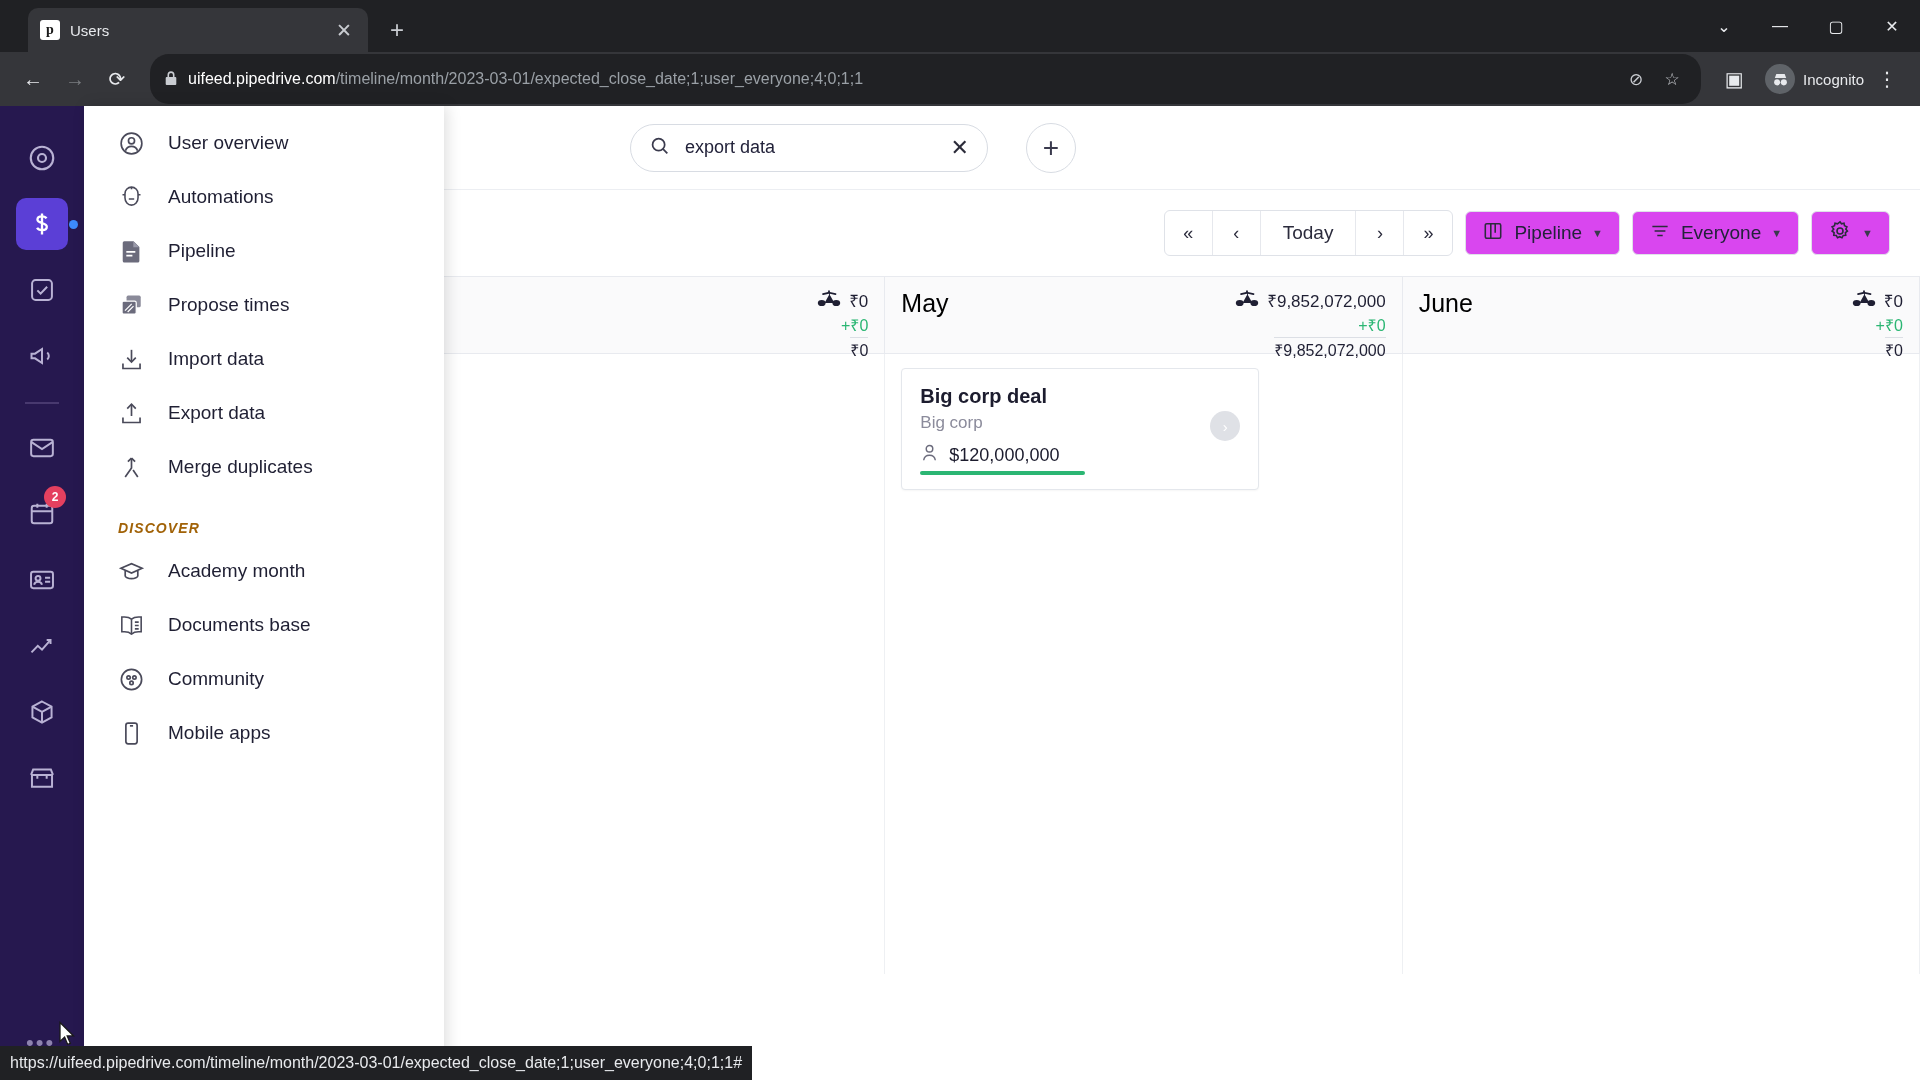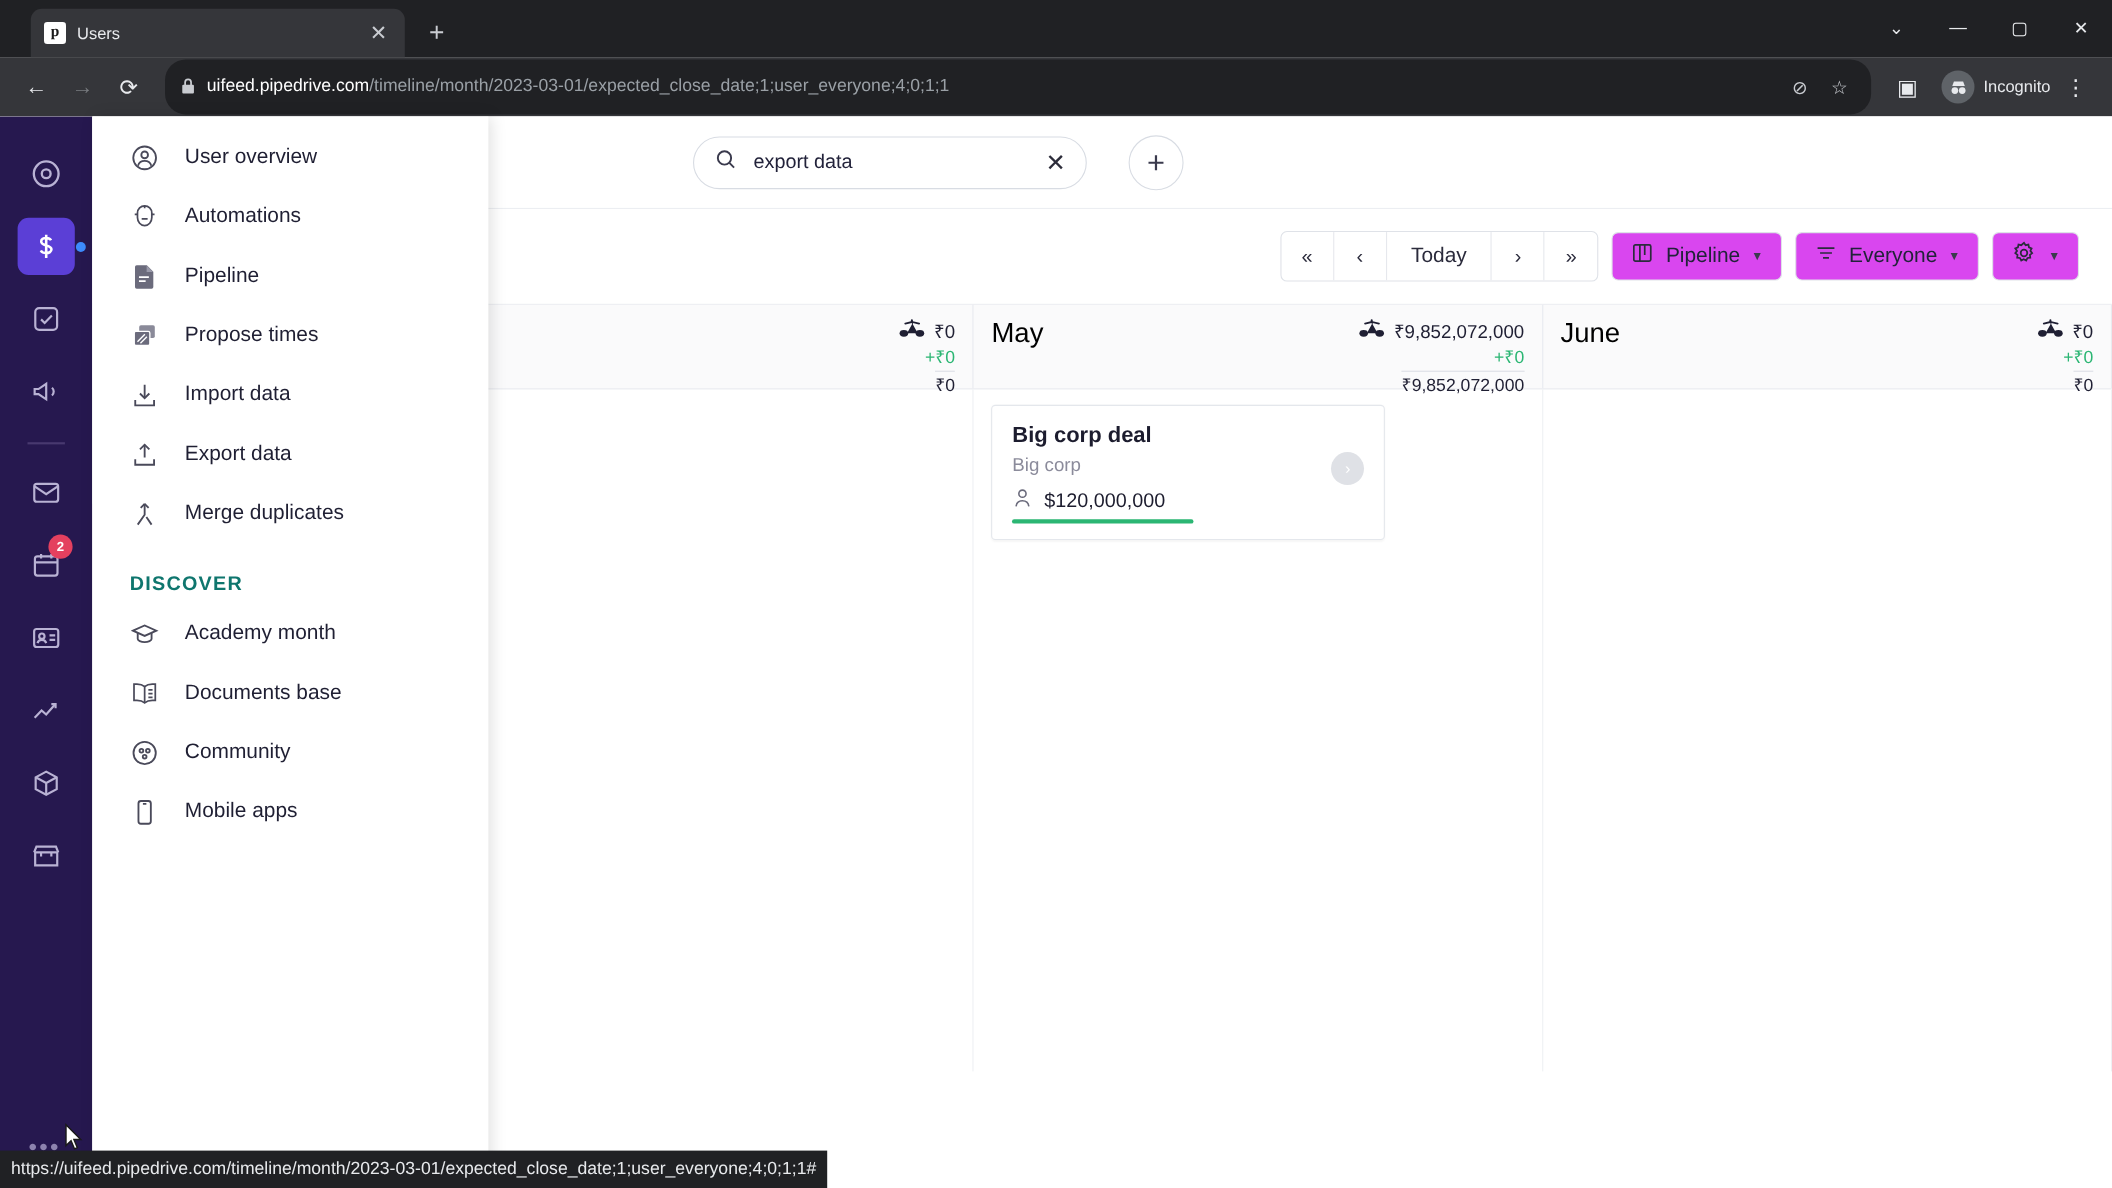--- a/index.html
+++ b/index.html
@@ -82,22 +82,22 @@
     position:absolute; left: 84px; top: 0; width: 360px; height: 974px;
     background: #ffffff; box-shadow: 3px 0 14px rgba(0,0,0,0.13);
     padding-top: 10px; z-index: 40;
   }
   .menu-row {
     height: 54px; display: flex; align-items: center; gap: 22px;
     padding: 0 0 0 32px; color: #1f1f33; font-size: 19px;
   }
   .menu-ico { width: 30px; display:flex;align-items:center;justify-content:center; color:#4a4a5a;}
   .menu-section {
-    padding: 26px 0 8px 34px; color: #0f766e; font-size: 18px;
-    letter-spacing: 1.1px; font-weight: bold;
+    padding: 26px 0 8px 34px; color: #a16207; font-size: 14px;
+    letter-spacing: 1.1px; font-weight: bold; font-style: italic;
   }
 
   
   .content { position:absolute; left: 84px; top:0; right:0; height: 974px; background:#ffffff; }
 
   .apptop {
     height: 84px; display:flex; align-items:center; position:relative;
     border-bottom: 1px solid #eceef2; background:#fff;
   }
   .search-wrap {

